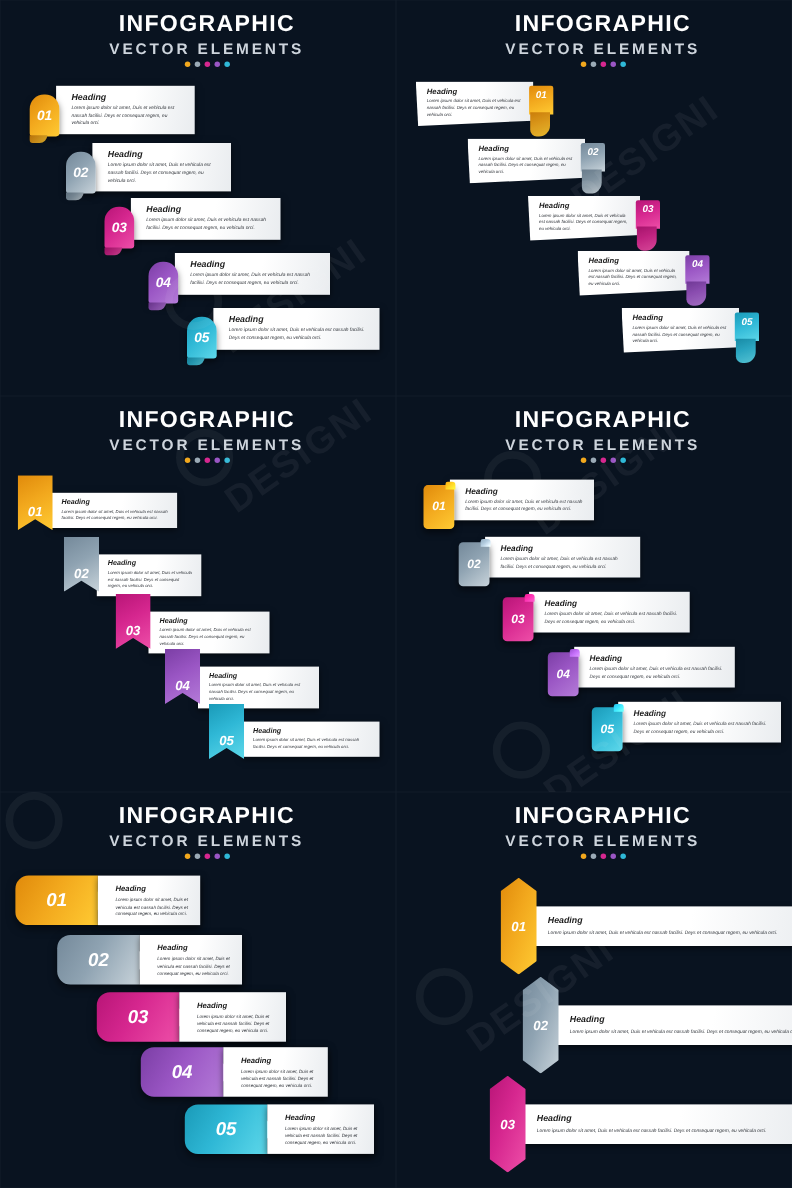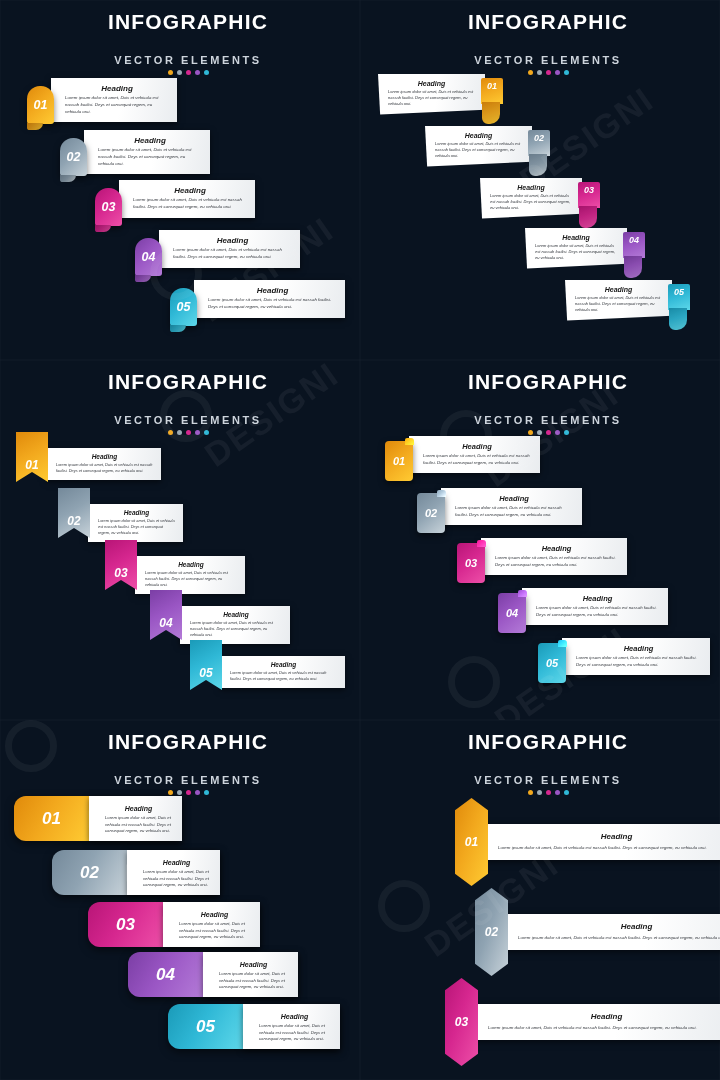--- a/index.html
+++ b/index.html
@@ -18,29 +18,29 @@
            box-shadow:inset 0 0 0 0.5px rgba(255,255,255,.045); }
   .wmtxt { position:absolute; color:#fff; opacity:.05; font-size:34px; font-weight:700;
            letter-spacing:2px; transform:rotate(-35deg); white-space:nowrap;
            pointer-events:none; z-index:6; font-family:"Liberation Sans",sans-serif; }
   .wmring { position:absolute; width:52px; height:52px; border:7px solid #fff; opacity:.05;
             border-radius:50%; z-index:6; pointer-events:none; }
 
   
   .head { position:absolute; left:16px; right:0; top:10px; text-align:center; z-index:3; }
   .head .t1 { color:#ffffff; font-size:21px; font-weight:700; letter-spacing:1.2px; }
-  .head .t2 { color:#cdd4dc; font-size:11px; font-weight:600; letter-spacing:2.6px; margin-top:20px; }
+  .head .t2 { color:#cdd4dc; font-size:14px; font-weight:600; letter-spacing:2.6px; margin-top:2px; }
   .dots { display:flex; gap:4px; justify-content:center; margin-top:4px; }
   .dots i { width:5px; height:5px; border-radius:50%; display:block; }
 
   
   .row { position:absolute; z-index:2; }
   .card { position:relative; background:linear-gradient(100deg,#ffffff 0%,#ffffff 55%,#e9ecef 100%);
           box-shadow:0 2px 6px rgba(0,0,0,.55); }
-  .hd { font-style:italic; font-weight:700; color:#1b1b1b;text-align:center; }
+  .hd { font-style:italic; font-weight:700; color:#1b1b1b; }
   .bd { font-style:italic; color:#30343a; }
 
   
   .p1 .row { display:flex; align-items:flex-start; }
   .p1 .badge { position:relative; width:27px; height:38px; flex:none; margin-top:8px;
                border-radius:13px 13px 3px 3px; z-index:3; margin-right:-3px;
                display:flex; align-items:center; justify-content:center;
                color:#fff; font-size:12.5px; font-weight:700; font-style:italic;
                box-shadow:0 3px 6px rgba(0,0,0,.5); }
   .p1 .badge::after { content:""; position:absolute; bottom:-6px; left:0; width:16px; height:7px;

